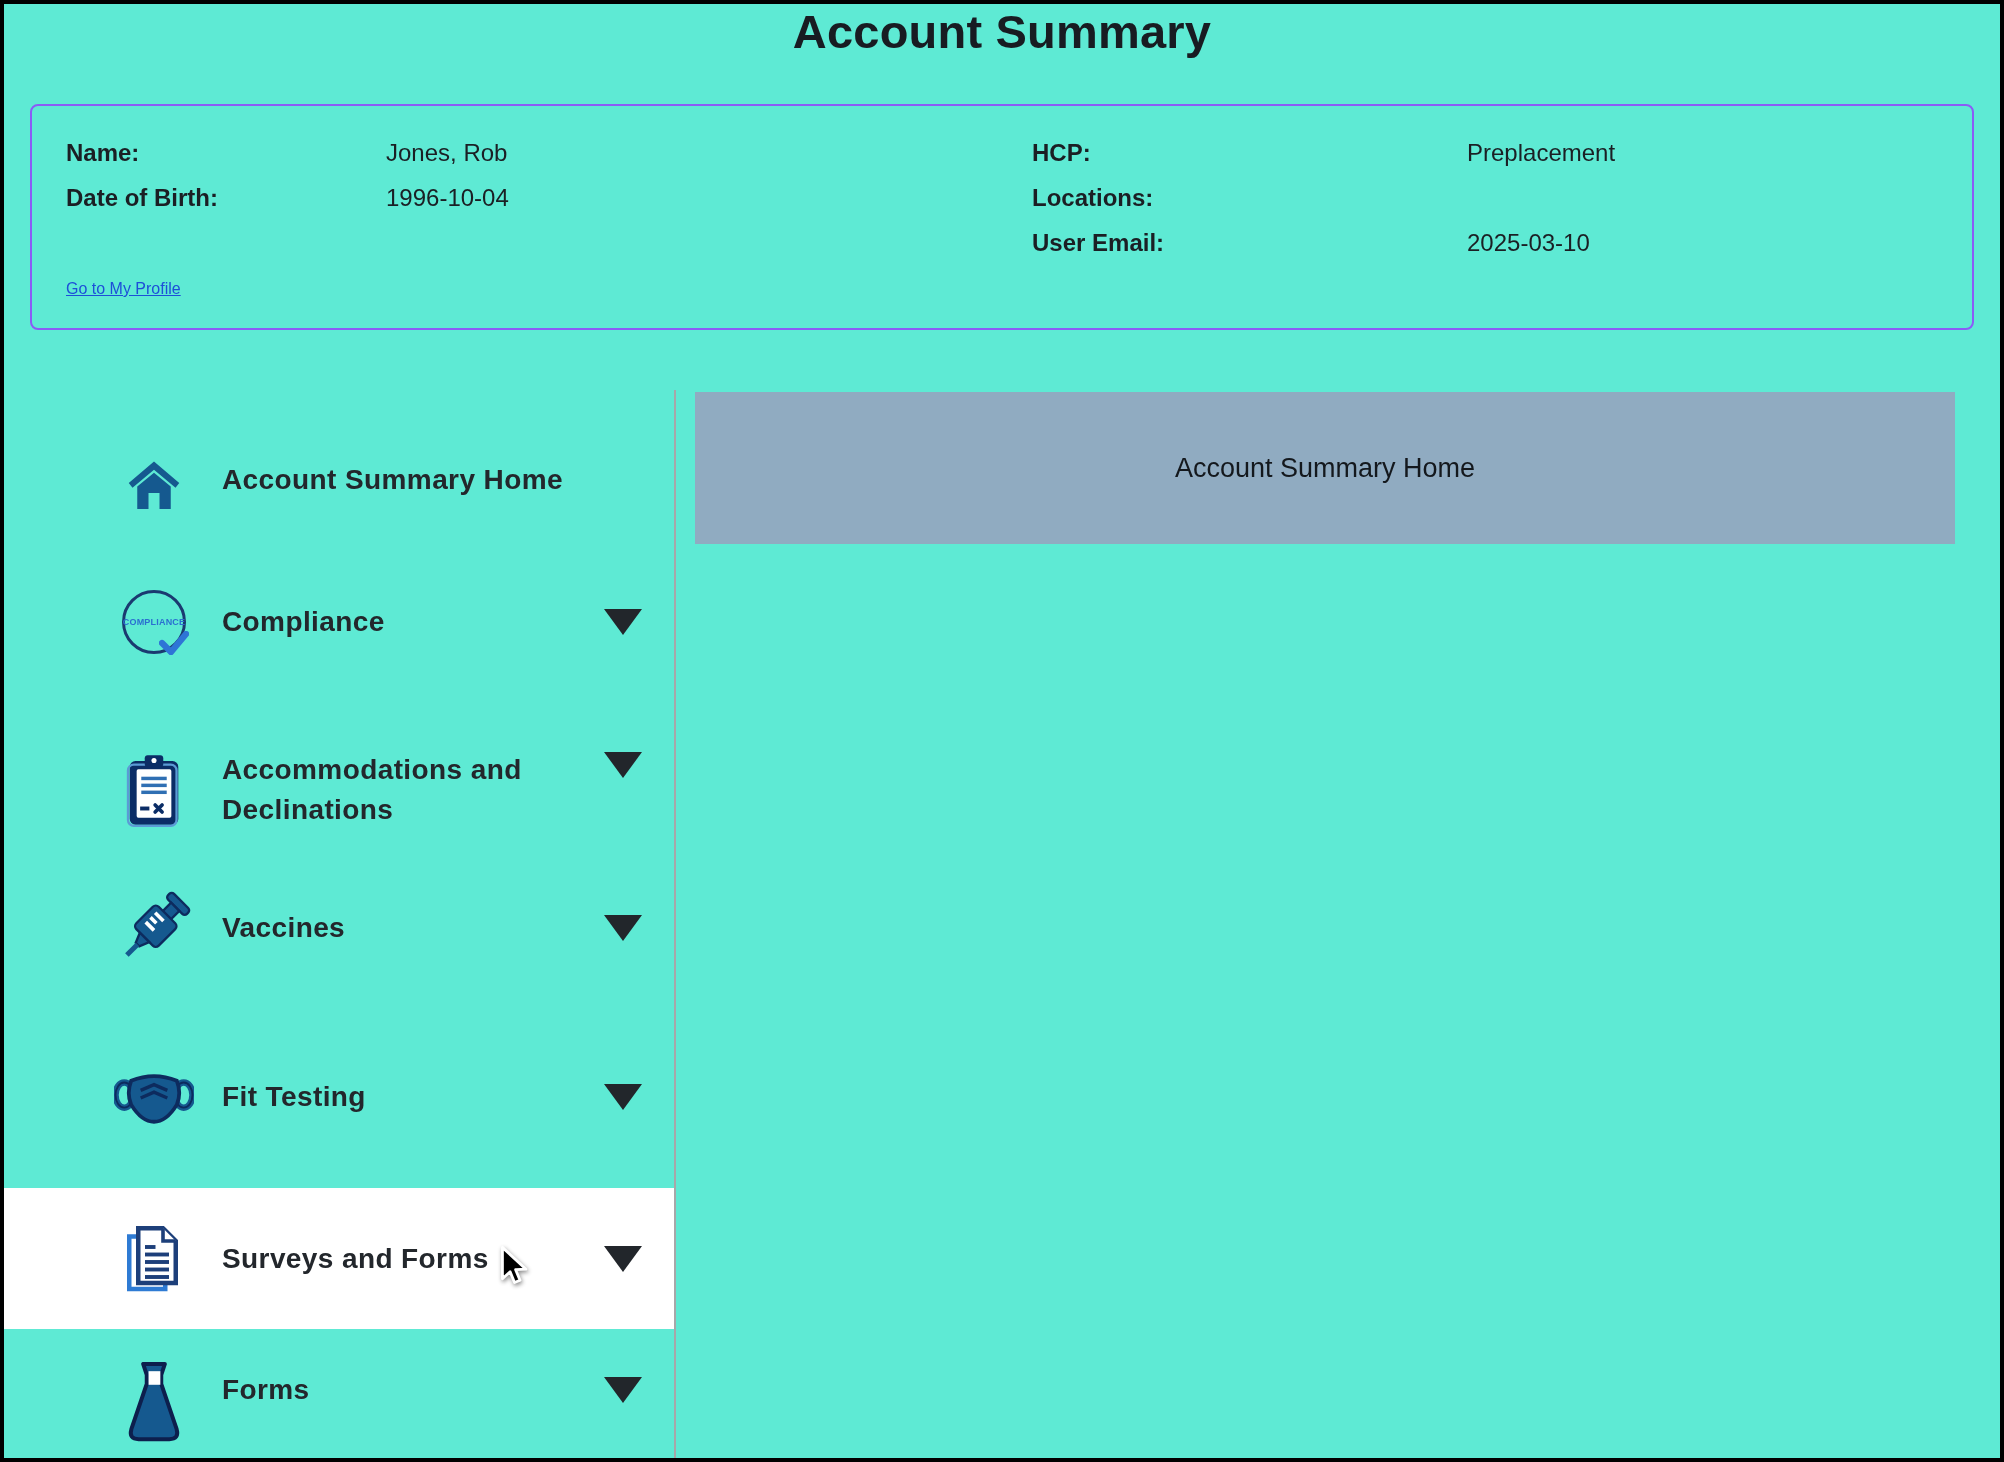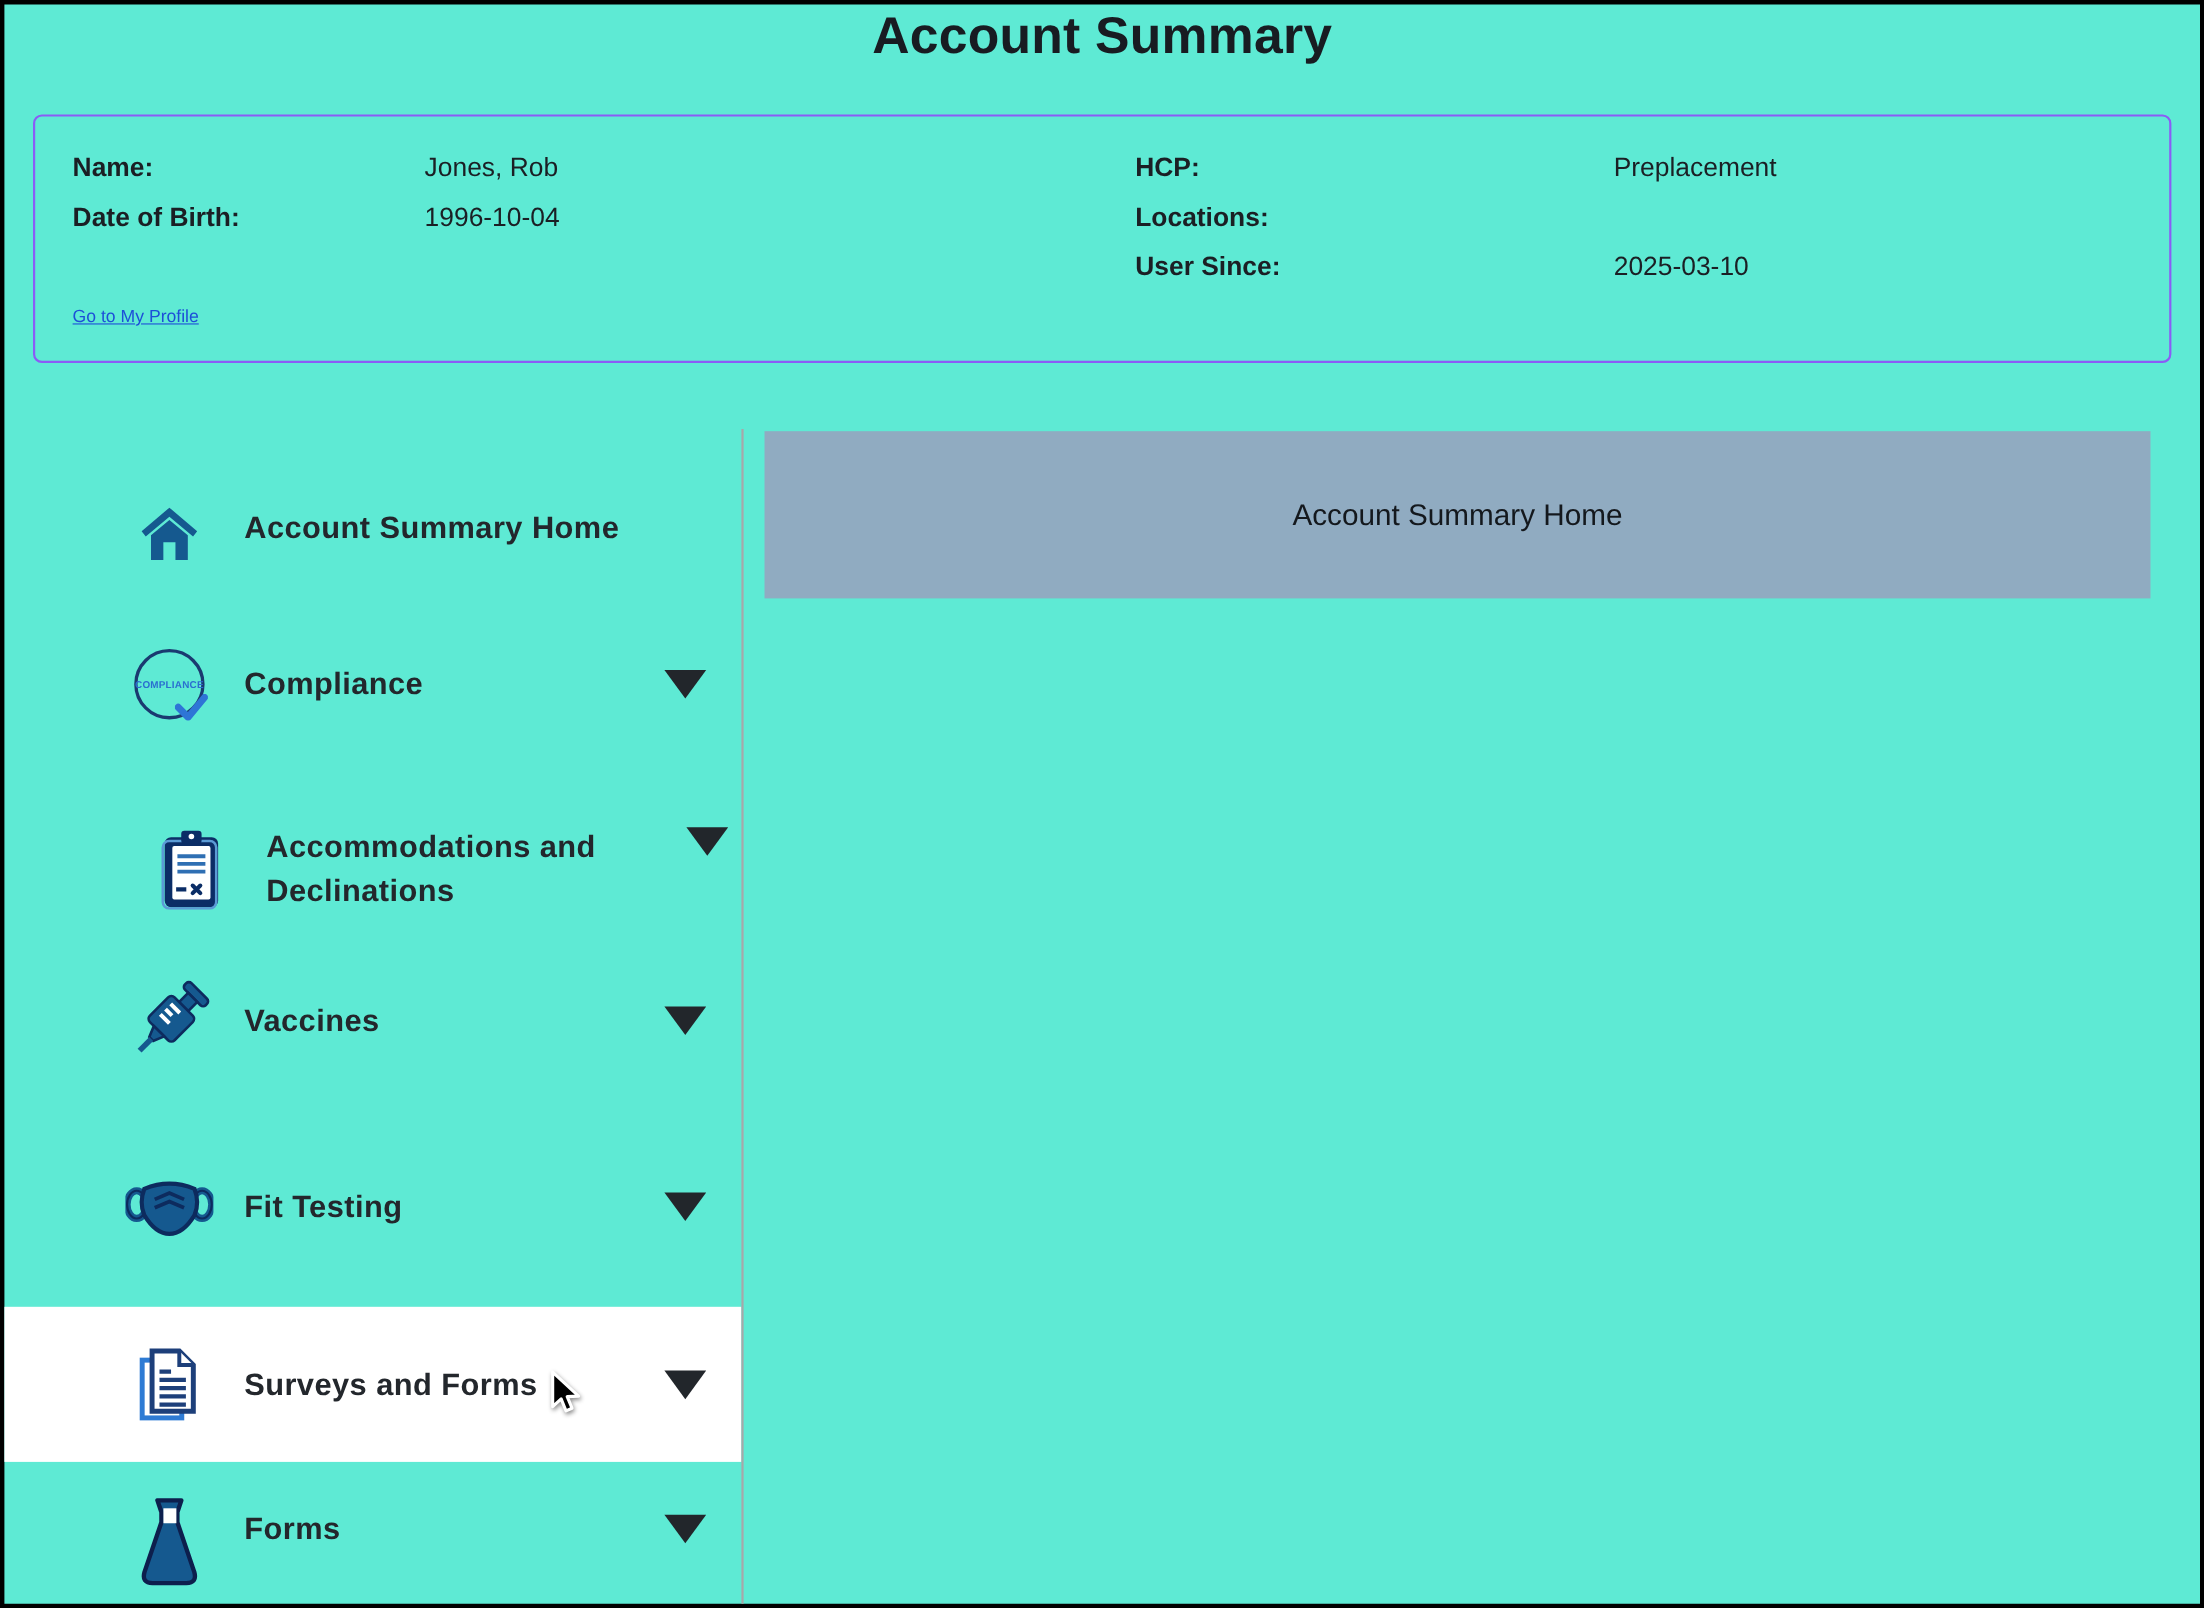--- a/index.html
+++ b/index.html
@@ -44,21 +44,21 @@
   }
   .caret{
     position:absolute;right:32px;top:50%;transform:translateY(-50%);
     width:0;height:0;border-left:19px solid transparent;border-right:19px solid transparent;
     border-top:26px solid #22262b;
   }
   .caret.caret-top{top:14px;transform:none;}
   
   .row-home    {top:50px;  height:100px;}
   .row-comp    {top:195px; height:94px;}
-  .row-accom   {top:358px; height:104px;margin-left:20px;}
+  .row-accom   {top:358px; height:104px;}
   .row-vacc    {top:500px; height:96px;}
   .row-fit     {top:672px; height:90px;}
   .row-surveys {top:792px; height:141px;margin-top:16px;}
   .row-tests   {top:965px; height:90px;}
   .nudge-down svg{margin-top:10px;}
   .nudge-down2 svg{margin-top:24px;}
   
   .compliance-circle{
     width:64px;height:64px;border:3px solid #1a3a70;border-radius:50%;
     position:relative;display:flex;align-items:center;justify-content:center;
@@ -97,21 +97,21 @@
     <div class="col col-right">
       <div class="field-row">
         <span class="field-label">HCP:</span>
         <span class="field-value">Preplacement</span>
       </div>
       <div class="field-row">
         <span class="field-label">Locations:</span>
         <span class="field-value"></span>
       </div>
       <div class="field-row">
-        <span class="field-label">User Since:</span>
+        <span class="field-label">User Email:</span>
         <span class="field-value">2025-03-10</span>
       </div>
     </div>
     <a class="profile-link">Go to My Profile</a>
   </div>
 
   <div class="sidebar">
 
     <div class="nav-row row-home nudge-down">
       <span class="icon-box">

